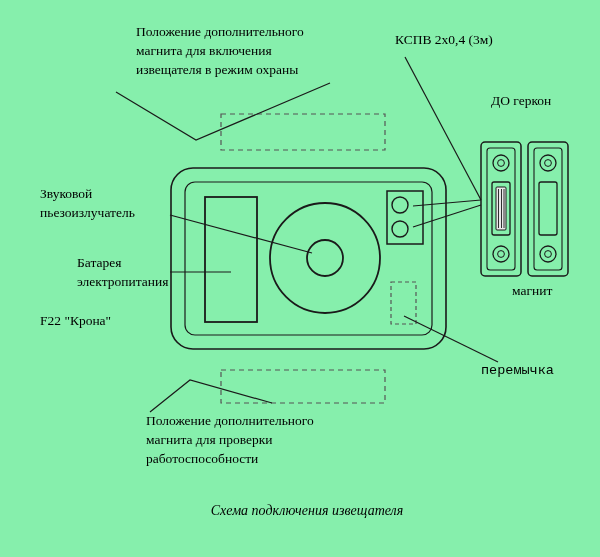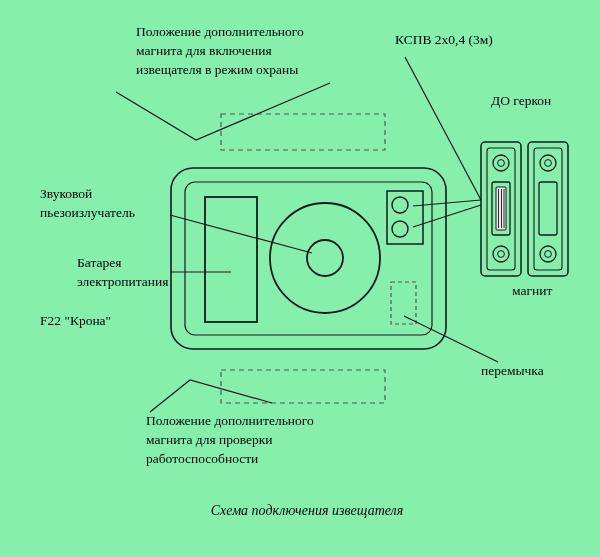--- a/index.html
+++ b/index.html
@@ -113,21 +113,21 @@
   <div class="lbl" style="left:40px; top:184px; width:150px;">Звуковой
 пьезоизлучатель</div>
 
   <div class="lbl" style="left:40px; top:253px; width:140px;margin-left:37px;">Батарея
 электропитания</div>
 
   <div class="lbl" style="left:40px; top:311px; width:150px;">F22 "Крона"</div>
 
   <div class="lbl" style="left:512px; top:281px; width:100px;">магнит</div>
 
-  <div class="lbl" style="left:481px; top:361px; width:120px;">перемычка</div>
+  <div class="lbl" style="left:481px; top:361px; width:120px;font-family:Liberation Mono, monospace;">перемычка</div>
 
   <div class="lbl" style="left:146px; top:411px; width:240px;">Положение дополнительного
 магнита для проверки
 работоспособности</div>
 
   <div class="caption" style="left:157px; top:503px; width:300px;text-align:center;">Схема подключения извещателя</div>
 
 </div>
 
 </body></html>

